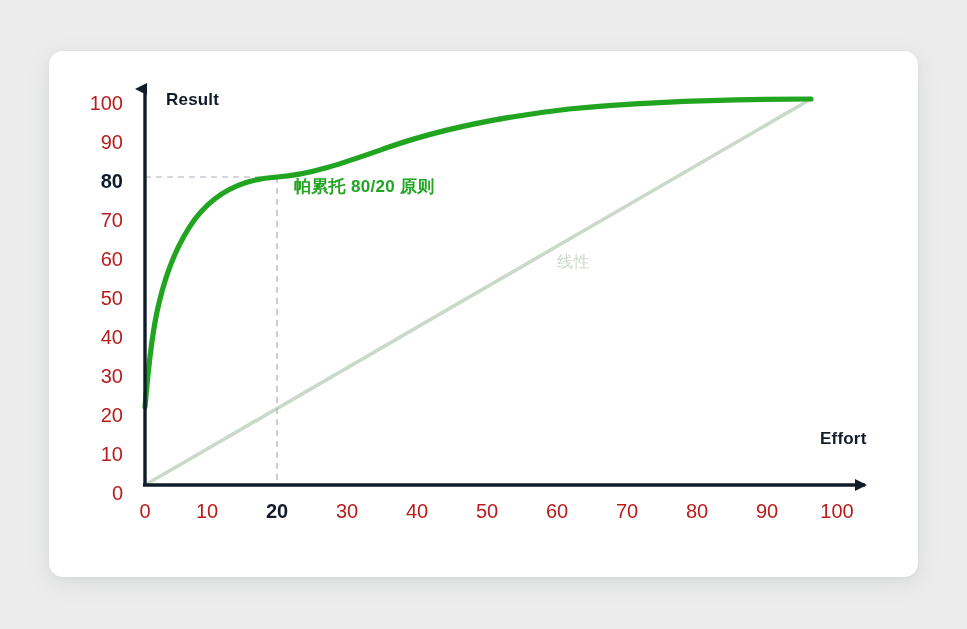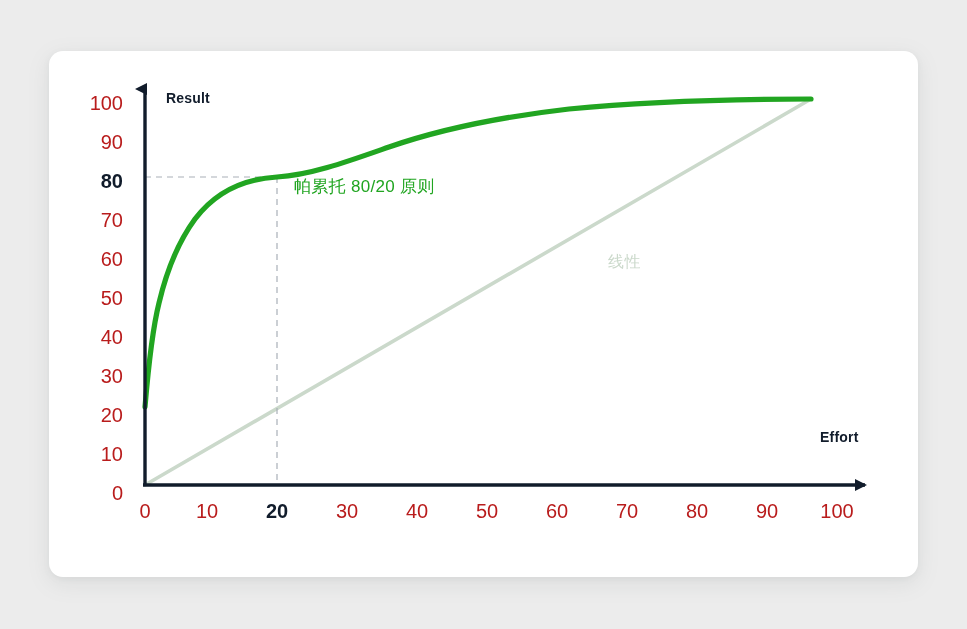--- a/index.html
+++ b/index.html
@@ -37,21 +37,21 @@
     position: absolute;
     left: 0;
     top: 0;
     width: 869px;
     height: 526px;
     display: block;
     overflow: visible;
   }
   .axis-name {
     position: absolute;
-    font-size: 14px;
+    font-size: 17px;
     font-weight: bold;
     color: #111c2b;
     letter-spacing: 0.2px;
     white-space: nowrap;
   }
   .axis-name.result { left: 117px; top: 39px; }
   .axis-name.effort { left: 771px; top: 378px; }
 
   .tick {
     position: absolute;
@@ -72,26 +72,26 @@
     width: 54px;
   }
   .series-label {
     position: absolute;
     white-space: nowrap;
   }
   .series-label.pareto {
     left: 245px;
     top: 124px;
     font-size: 17px;
-    font-weight: normal;
+    font-weight: bold;
     color: #21a521;
     letter-spacing: 0.3px;
   }
   .series-label.linear {
-    left: 559px;
+    left: 508px;
     top: 201px;
     font-size: 16px;
     color: #cbd9cb;
     letter-spacing: 0.5px;
   }
 </style>
 </head>
 <body>
 
 <div id="root">

